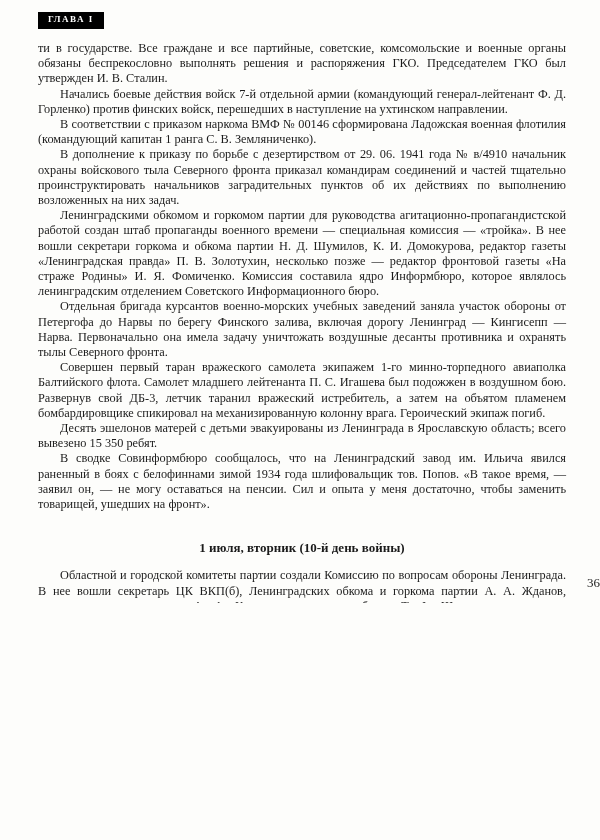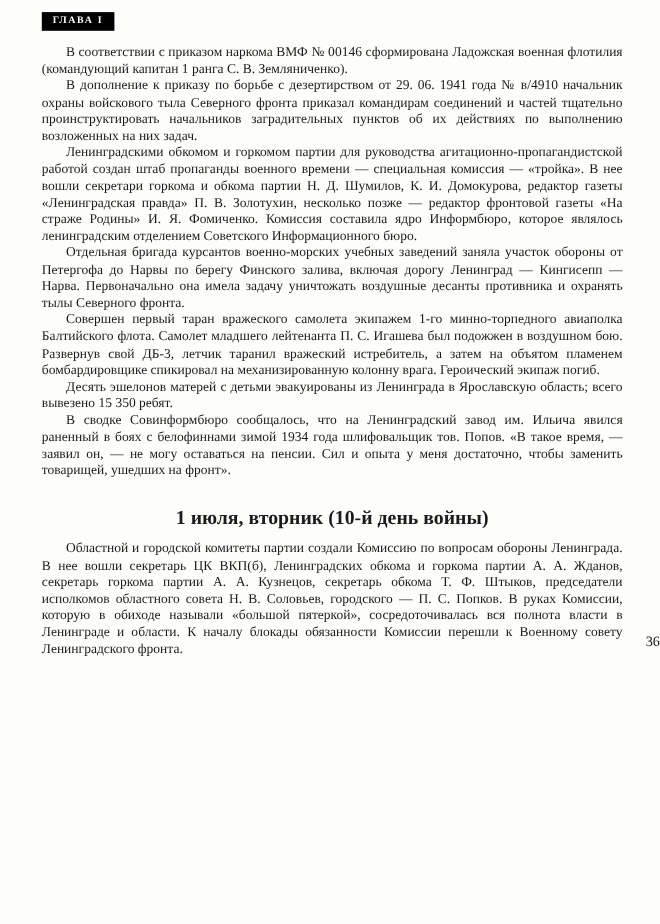--- a/index.html
+++ b/index.html
@@ -40,21 +40,21 @@
     }
     .para {
       margin: 0;
       padding: 0;
       text-indent: 22px;
     }
     .para.first {
       text-indent: 0;
     }
     .section-heading {
-      font-size: 18px;
+      font-size: 13px;
       font-weight: bold;
       text-align: center;
       margin: 28px 0 13px 0;
       text-indent: 0;
     }
     .page-number {
       position: absolute;
       bottom: 12px;
       left: 0;
       width: 100%;
@@ -66,20 +66,22 @@
 </head>
 <body>
 
 <div class="page">
 
   <div class="chapter-bar">
     <span>ГЛАВА I</span>
   </div>
 
   <div class="text-block">
+    <p class="para first">ти в государстве. Все граждане и все партийные, советские, комсомольские и военные органы обязаны беспрекословно выполнять решения и распоряжения ГКО. Председателем ГКО был утвержден И. В. Сталин.</p>
+    <p class="para">Начались боевые действия войск 7-й отдельной армии (командующий генерал-лейтенант Ф. Д. Горленко) против финских войск, перешедших в наступление на ухтинском направлении.</p>
     <p class="para">В соответствии с приказом наркома ВМФ № 00146 сформирована Ладожская военная флотилия (командующий капитан 1 ранга С. В. Земляниченко).</p>
     <p class="para">В дополнение к приказу по борьбе с дезертирством от 29. 06. 1941 года № в/4910 начальник охраны войскового тыла Северного фронта приказал командирам соединений и частей тщательно проинструктировать начальников заградительных пунктов об их действиях по выполнению возложенных на них задач.</p>
     <p class="para">Ленинградскими обкомом и горкомом партии для руководства агитационно-пропагандистской работой создан штаб пропаганды военного времени — специальная комиссия — «тройка». В нее вошли секретари горкома и обкома партии Н. Д. Шумилов, К. И. Домокурова, редактор газеты «Ленинградская правда» П. В. Золотухин, несколько позже — редактор фронтовой газеты «На страже Родины» И. Я. Фомиченко. Комиссия составила ядро Информбюро, которое являлось ленинградским отделением Советского Информационного бюро.</p>
     <p class="para">Отдельная бригада курсантов военно-морских учебных заведений заняла участок обороны от Петергофа до Нарвы по берегу Финского залива, включая дорогу Ленинград — Кингисепп — Нарва. Первоначально она имела задачу уничтожать воздушные десанты противника и охранять тылы Северного фронта.</p>
     <p class="para">Совершен первый таран вражеского самолета экипажем 1-го минно-торпедного авиаполка Балтийского флота. Самолет младшего лейтенанта П. С. Игашева был подожжен в воздушном бою. Развернув свой ДБ-3, летчик таранил вражеский истребитель, а затем на объятом пламенем бомбардировщике спикировал на механизированную колонну врага. Героический экипаж погиб.</p>
     <p class="para">Десять эшелонов матерей с детьми эвакуированы из Ленинграда в Ярославскую область; всего вывезено 15 350 ребят.</p>
     <p class="para">В сводке Совинформбюро сообщалось, что на Ленинградский завод им. Ильича явился раненный в боях с белофиннами зимой 1934 года шлифовальщик тов. Попов. «В такое время, — заявил он, — не могу оставаться на пенсии. Сил и опыта у меня достаточно, чтобы заменить товарищей, ушедших на фронт».</p>
 
     <h2 class="section-heading">1 июля, вторник (10-й день войны)</h2>
 

